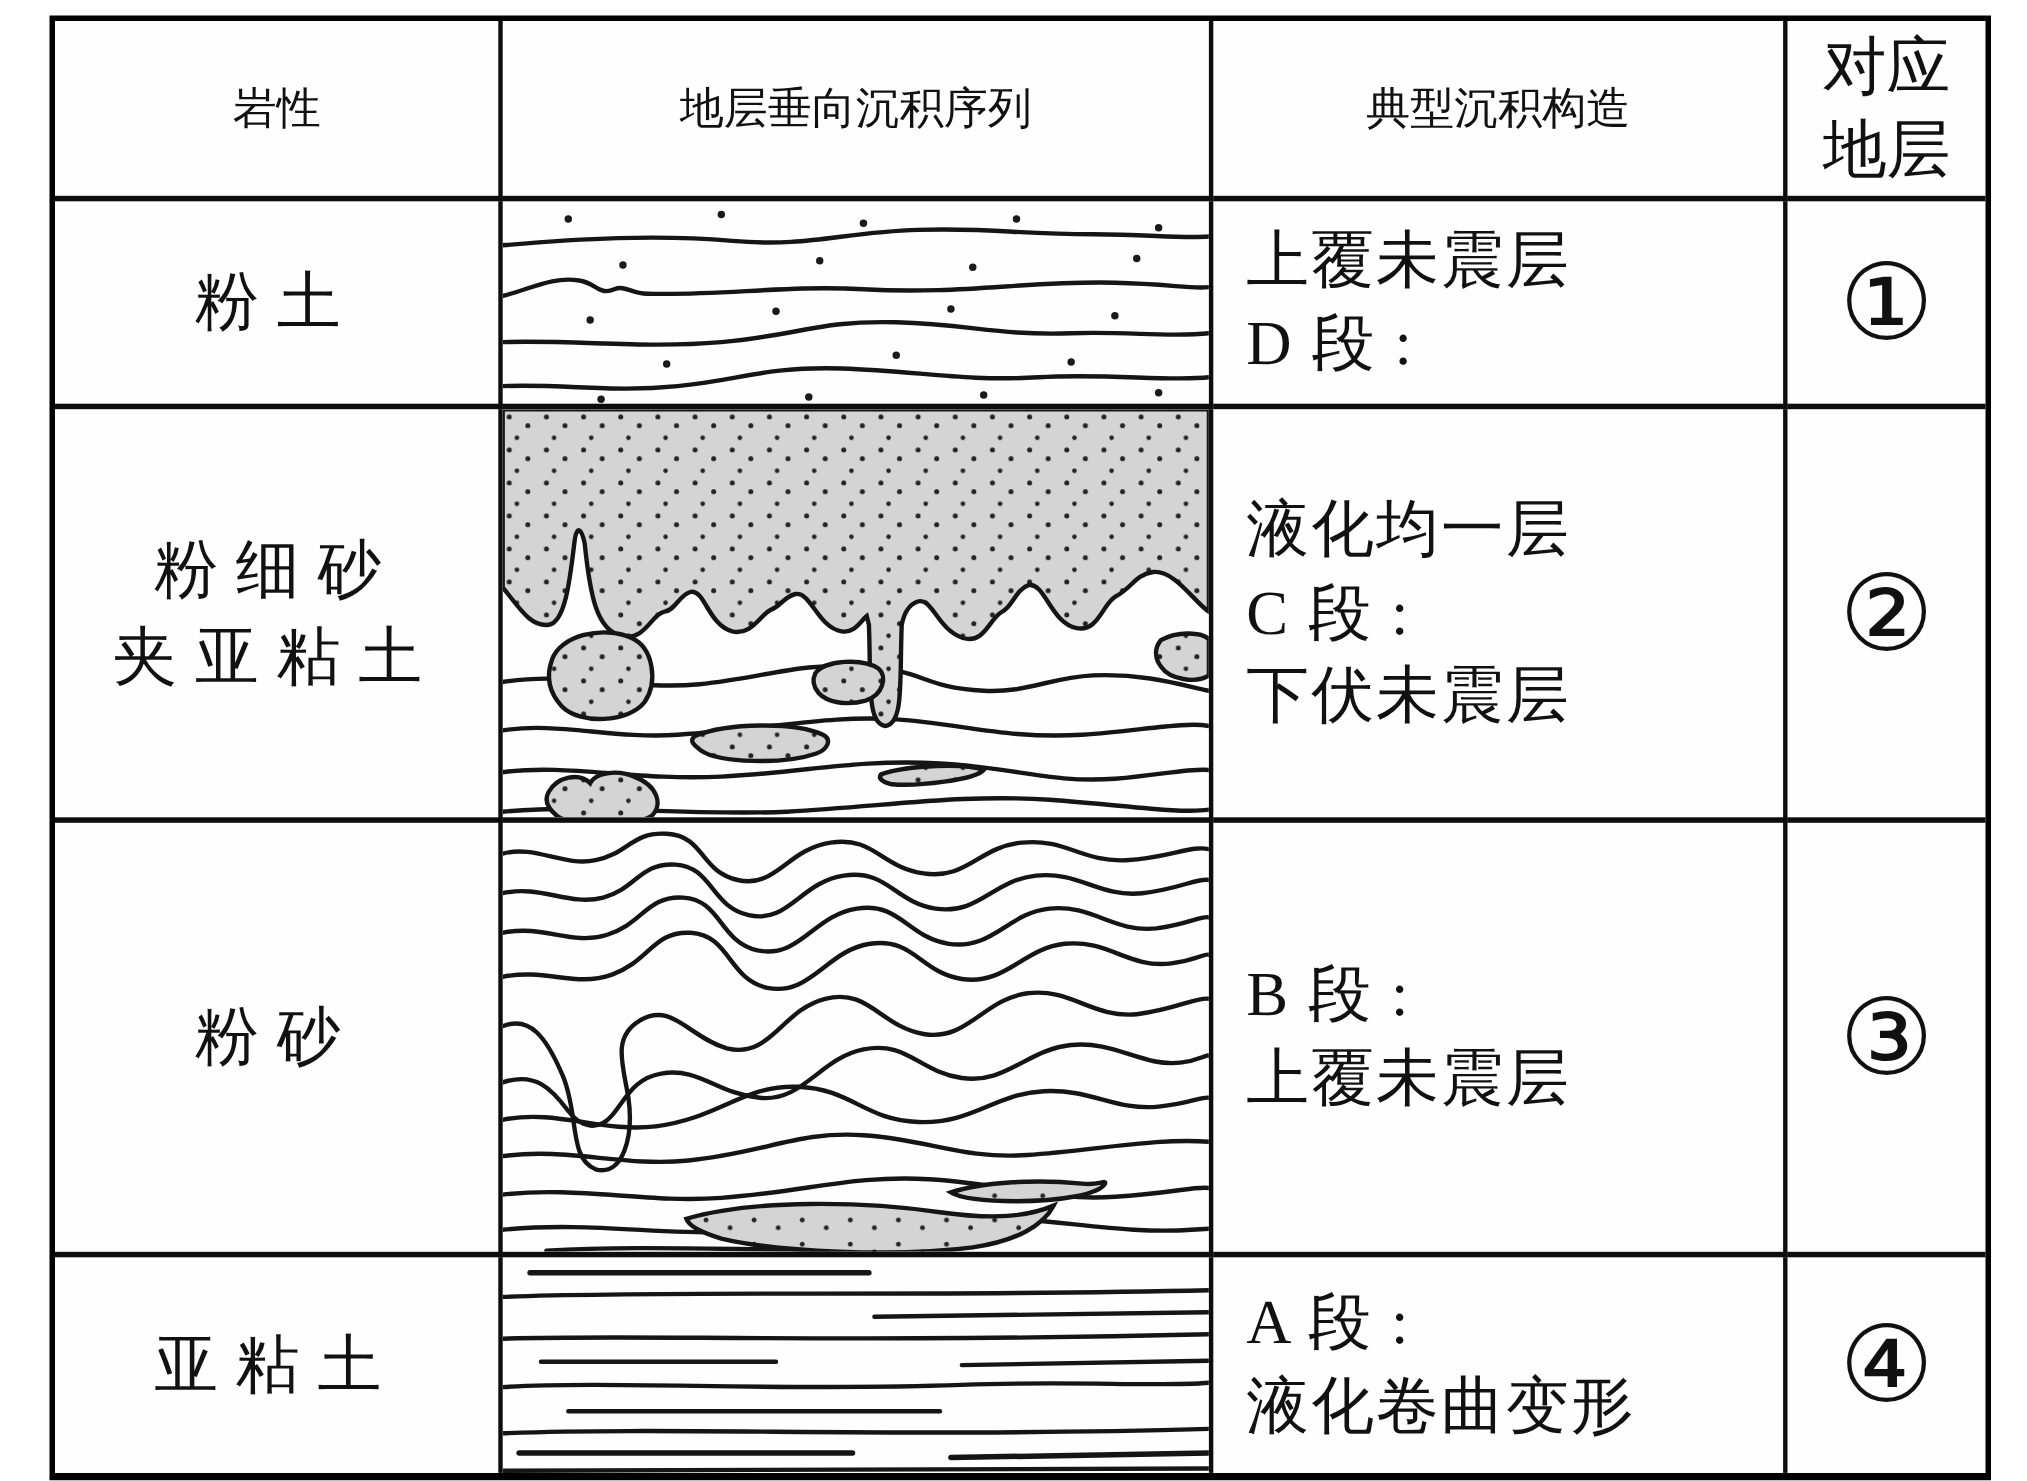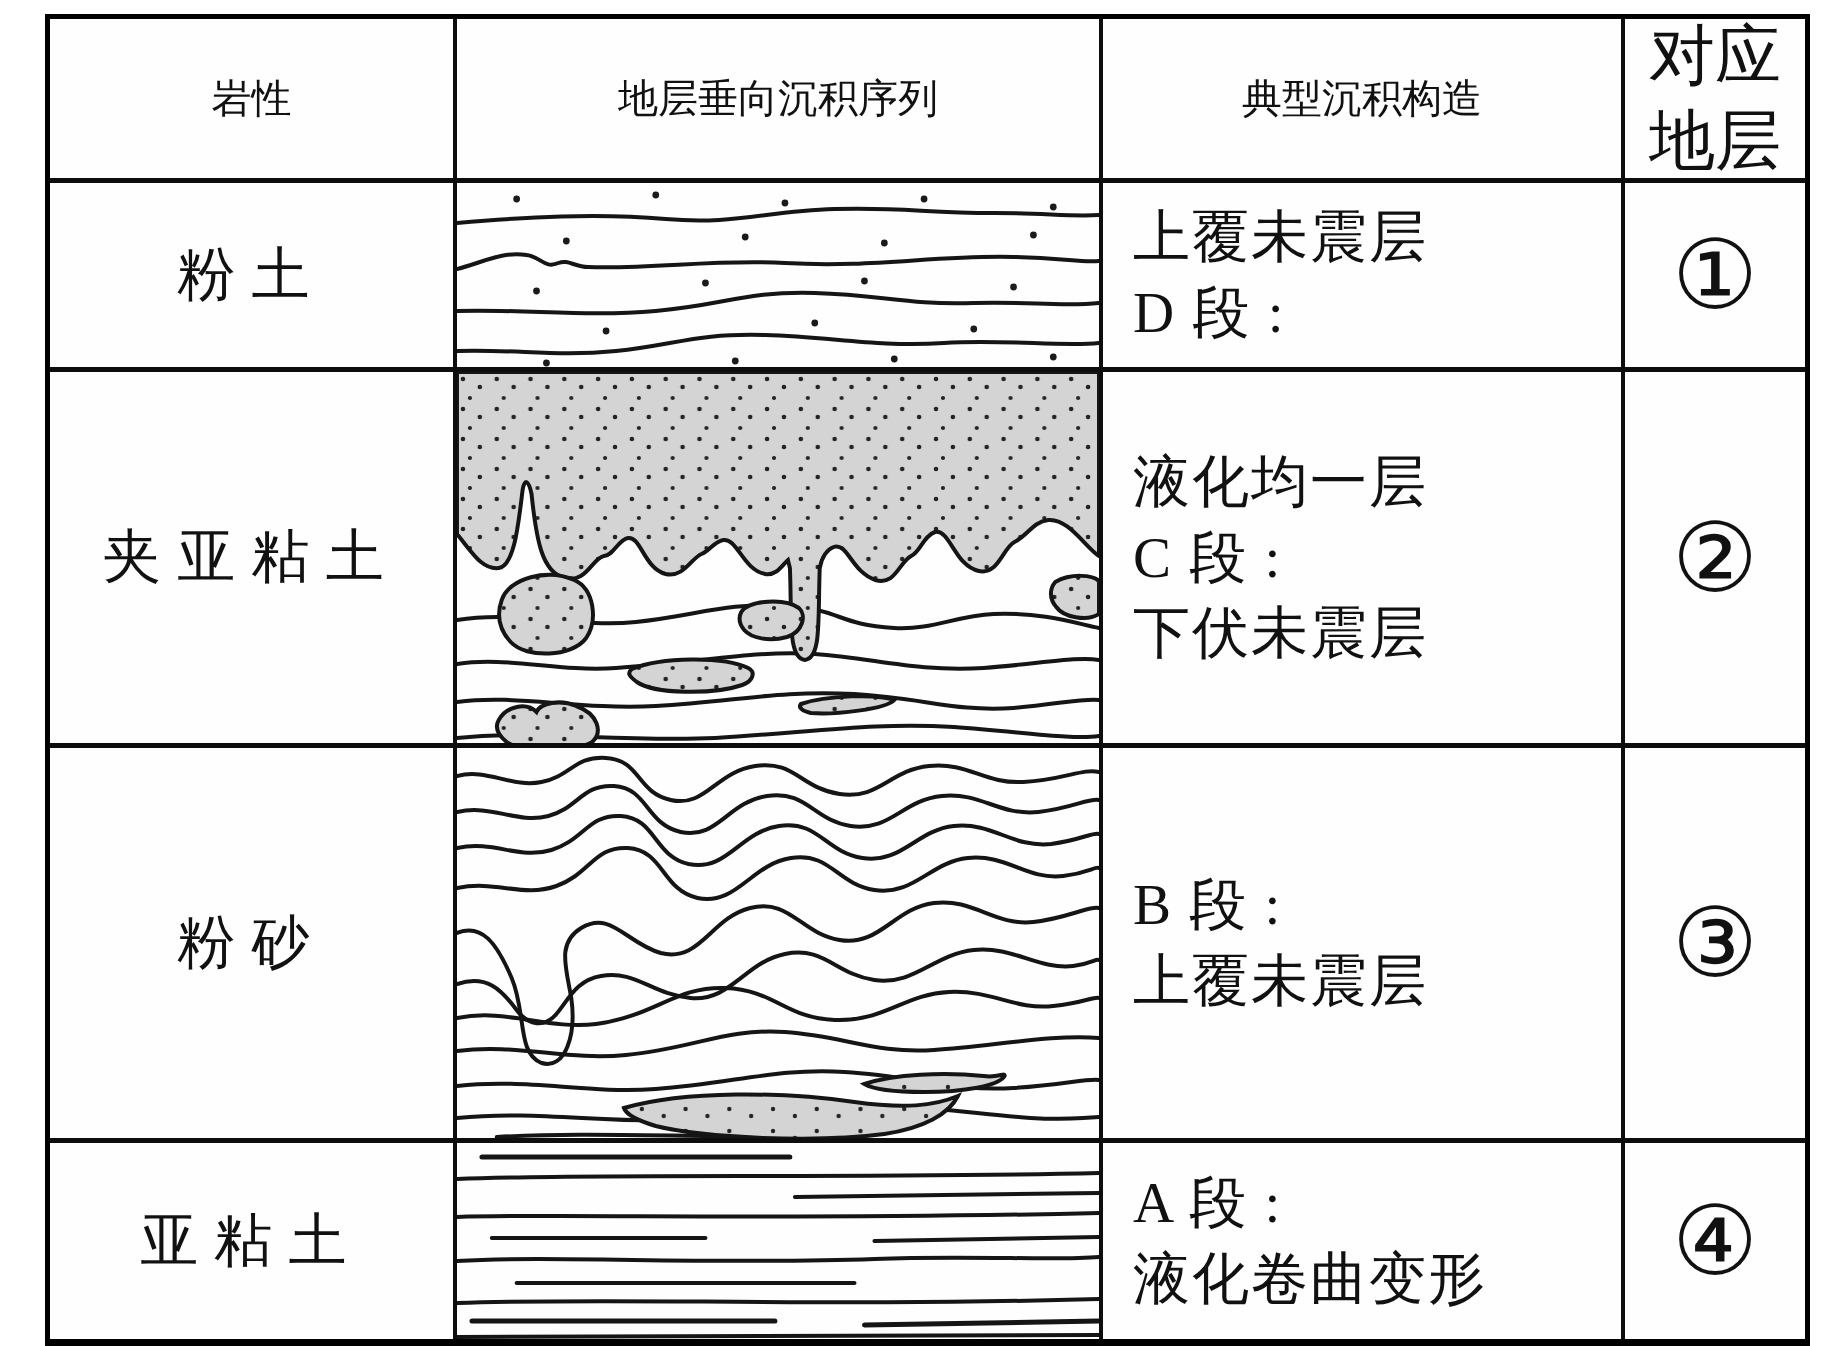--- a/index.html
+++ b/index.html
@@ -9,21 +9,21 @@
     border:5px solid #000;border-bottom-width:7px;
     display:grid;
     grid-template-columns:407px 646px 522px 180px;
     grid-template-rows:164px 189px 376px 395px 196px;
     background:#fefefe;
   }
   .cell{box-sizing:border-box;position:relative;overflow:hidden;display:flex;align-items:center;justify-content:center;flex-direction:column;}
   .br{border-right:4px solid #0d0d0d;}
   .bb{border-bottom:5px solid #0d0d0d;}
   .hdr{font-size:40px;line-height:1.2;text-align:center;}
-  .hdr.small{font-size:66px;line-height:1.28;}
+  .hdr.small{font-size:58px;line-height:1.28;}
   .lith{font-size:58px;line-height:1.35;letter-spacing:0.28em;text-align:right;white-space:nowrap;}
   .struct{align-items:flex-start;justify-content:center;padding-left:30px;}
   .struct .line{font-size:57px;line-height:1.33;letter-spacing:2px;white-space:nowrap;}
   .stratum{font-family:"DejaVu Sans",sans-serif;font-size:96px;line-height:1;}
   svg.draw{position:absolute;left:0;top:0;width:100%;height:100%;display:block;}
   .k{stroke:#151515;stroke-width:4;fill:none;stroke-linecap:round;}
   .k5{stroke:#151515;stroke-width:5;fill:none;stroke-linecap:round;}
   .sand{fill:url(#sandspeck);stroke:#151515;stroke-width:4;}
   .sand2{fill:url(#sandspeck2);stroke:#151515;stroke-width:4;}
   .dot{fill:#1a1a1a;stroke:none;}
@@ -82,20 +82,21 @@
   </div>
   <div class="cell br bb struct">
     <div class="line">上覆未震层</div>
     <div class="line">D 段 :</div>
   </div>
   <div class="cell bb">
     <span class="stratum">①</span>
   </div>
 
   <div class="cell br bb lith">
+    <span>粉细砂</span>
     <span>夹亚粘土</span>
   </div>
   <div class="cell br bb">
     <svg class="draw" viewBox="0 0 646 371" preserveAspectRatio="none">
       <defs>
         <pattern id="sandspeck" width="34" height="30" patternUnits="userSpaceOnUse">
           <rect width="34" height="30" fill="#d4d4d4"></rect>
           <circle cx="6" cy="7" r="2.3" fill="#222"></circle>
           <circle cx="23" cy="15" r="2.3" fill="#222"></circle>
           <circle cx="13" cy="26" r="2.1" fill="#222"></circle>

